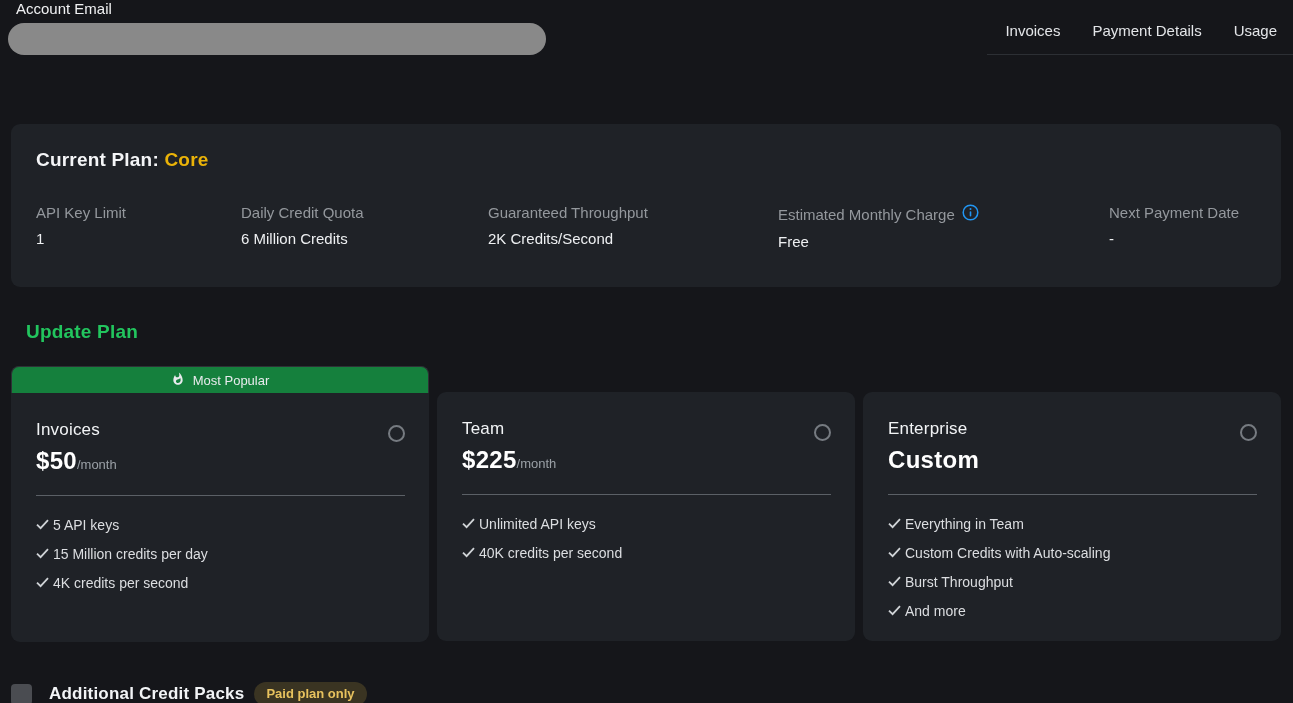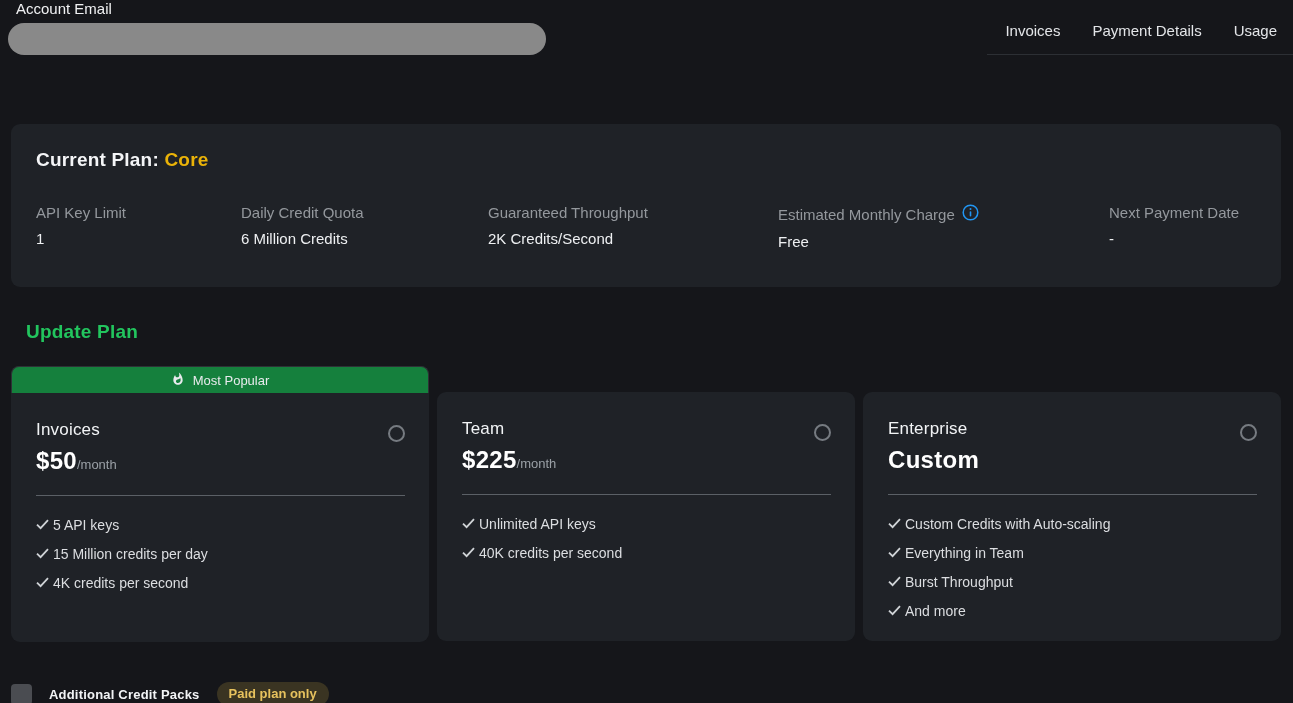--- a/index.html
+++ b/index.html
@@ -91,21 +91,21 @@
   .features { list-style: none; }
   .feature { display: flex; align-items: center; gap: 4px; margin-bottom: 13px; font-size: 14px; color: #dcdee1; }
   .check-svg { flex: none; }
 
   
   .credit-row { margin: 40px 12px 0 11px; display: flex; align-items: center; }
   .checkbox {
     width: 21px; height: 21px; border-radius: 4px;
     background: #4a4c51; border: none; margin-right: 17px; cursor: pointer; flex: none;
   }
-  .credit-label { font-size: 13px; font-weight: bold; color: #f2f4f6; letter-spacing: .2px; margin-right: 17px; }
+  .credit-label { font-size: 17px; font-weight: bold; color: #f2f4f6; letter-spacing: .2px; margin-right: 10px; }
   .paid-badge {
     font-size: 13px; font-weight: bold; color: #e7c25e;
     background: #3a3422; border-radius: 12px;
     padding: 4px 12px 5px 12px; white-space: nowrap;
   }
 </style>
 </head>
 <body>
 
 <div class="header">
@@ -254,27 +254,27 @@
           </div>
         </div>
         <div class="radio"></div>
       </div>
       <hr class="plan-divider">
       <ul class="features">
         <li class="feature">
           <span class="check-svg"><svg width="13" height="11" viewBox="0 0 13 11">
                 <path d="M1 5.6 L4.6 9.2 L12 1.2" fill="none" stroke="#cfd3d6" stroke-width="1.8"></path>
               </svg></span>
+          <span>Everything in Team</span>
+        </li>
+        <li class="feature">
+          <span class="check-svg"><svg width="13" height="11" viewBox="0 0 13 11">
+                <path d="M1 5.6 L4.6 9.2 L12 1.2" fill="none" stroke="#cfd3d6" stroke-width="1.8"></path>
+              </svg></span>
           <span>Custom Credits with Auto-scaling</span>
-        </li>
-        <li class="feature">
-          <span class="check-svg"><svg width="13" height="11" viewBox="0 0 13 11">
-                <path d="M1 5.6 L4.6 9.2 L12 1.2" fill="none" stroke="#cfd3d6" stroke-width="1.8"></path>
-              </svg></span>
-          <span>Everything in Team</span>
         </li>
         <li class="feature">
           <span class="check-svg"><svg width="13" height="11" viewBox="0 0 13 11">
                 <path d="M1 5.6 L4.6 9.2 L12 1.2" fill="none" stroke="#cfd3d6" stroke-width="1.8"></path>
               </svg></span>
           <span>Burst Throughput</span>
         </li>
         <li class="feature">
           <span class="check-svg"><svg width="13" height="11" viewBox="0 0 13 11">
                 <path d="M1 5.6 L4.6 9.2 L12 1.2" fill="none" stroke="#cfd3d6" stroke-width="1.8"></path>

